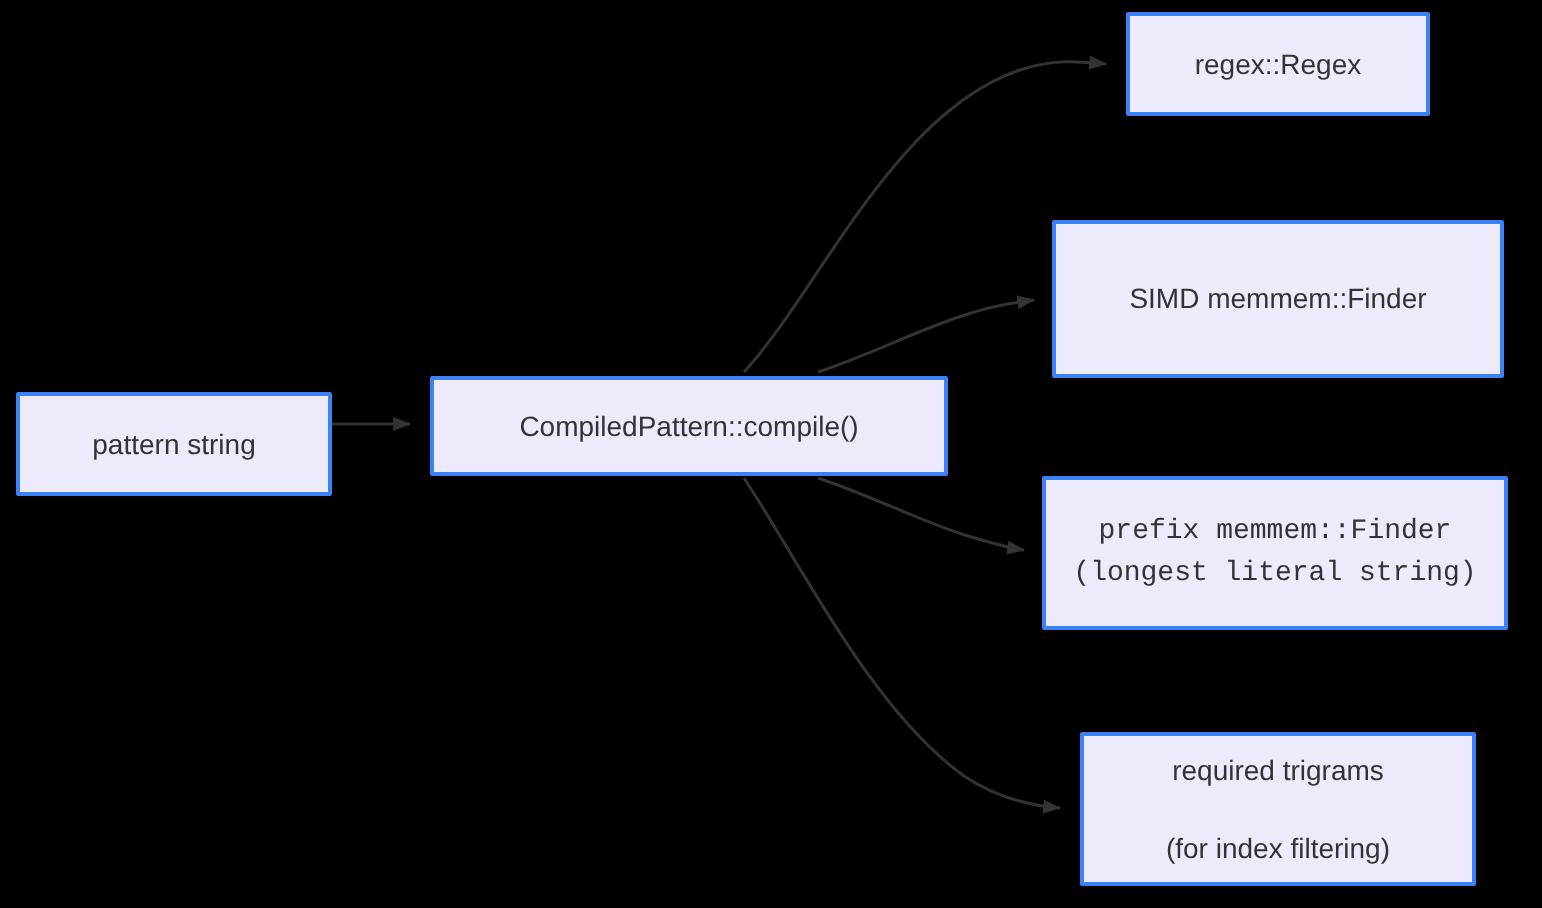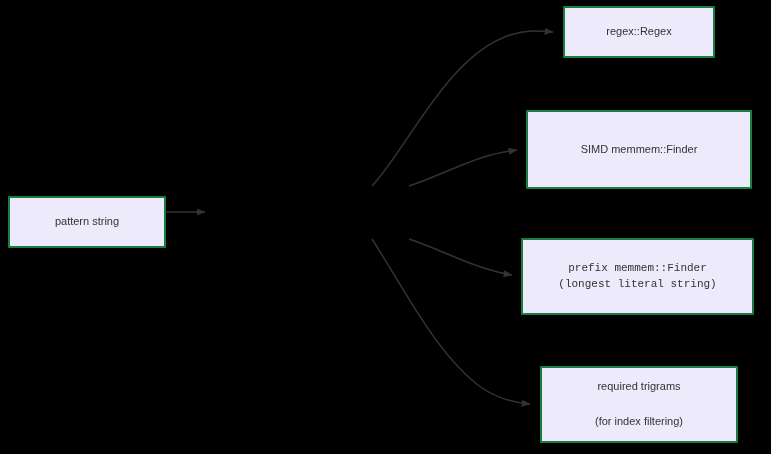--- a/index.html
+++ b/index.html
@@ -25,29 +25,29 @@
     left: 0;
     top: 0;
     width: 771px;
     height: 454px;
     pointer-events: none;
   }
   .node {
     position: absolute;
     box-sizing: border-box;
     background: #ECEAFB;
-    border: 2px solid #15803d;
+    border: 2px solid #3b82f6;
     border-radius: 1px;
     display: flex;
     flex-direction: column;
     align-items: center;
     justify-content: center;
     color: #333333;
     font-family: "Liberation Sans", sans-serif;
-    font-size: 11px;
+    font-size: 14px;
     line-height: 1.45;
     text-align: center;
     white-space: nowrap;
     z-index: 2;
   }
   .node-line {
     display: block;
   }
   
   #node-pattern-string {
@@ -89,20 +89,23 @@
 
     <path d="M 409 239 C 436 248, 461 261, 484 268 C 497 272, 505 274, 512 275" fill="none" stroke="#333333" stroke-width="1.5" marker-end="url(#arrowhead)"></path>
 
     <path d="M 372 239 C 401 283, 436 355, 482 388 C 500 400, 517 403, 530 404" fill="none" stroke="#333333" stroke-width="1.5" marker-end="url(#arrowhead)"></path>
   </svg>
 
   <div class="node" id="node-pattern-string">
     <span class="node-line">pattern string</span>
   </div>
 
+  <div class="node" id="node-compile">
+    <span class="node-line">CompiledPattern::compile()</span>
+  </div>
 
   <div class="node" id="node-regex">
     <span class="node-line">regex::Regex</span>
   </div>
 
   <div class="node" id="node-simd">
     <span class="node-line">SIMD memmem::Finder</span>
   </div>
 
   <div class="node" id="node-prefix">

